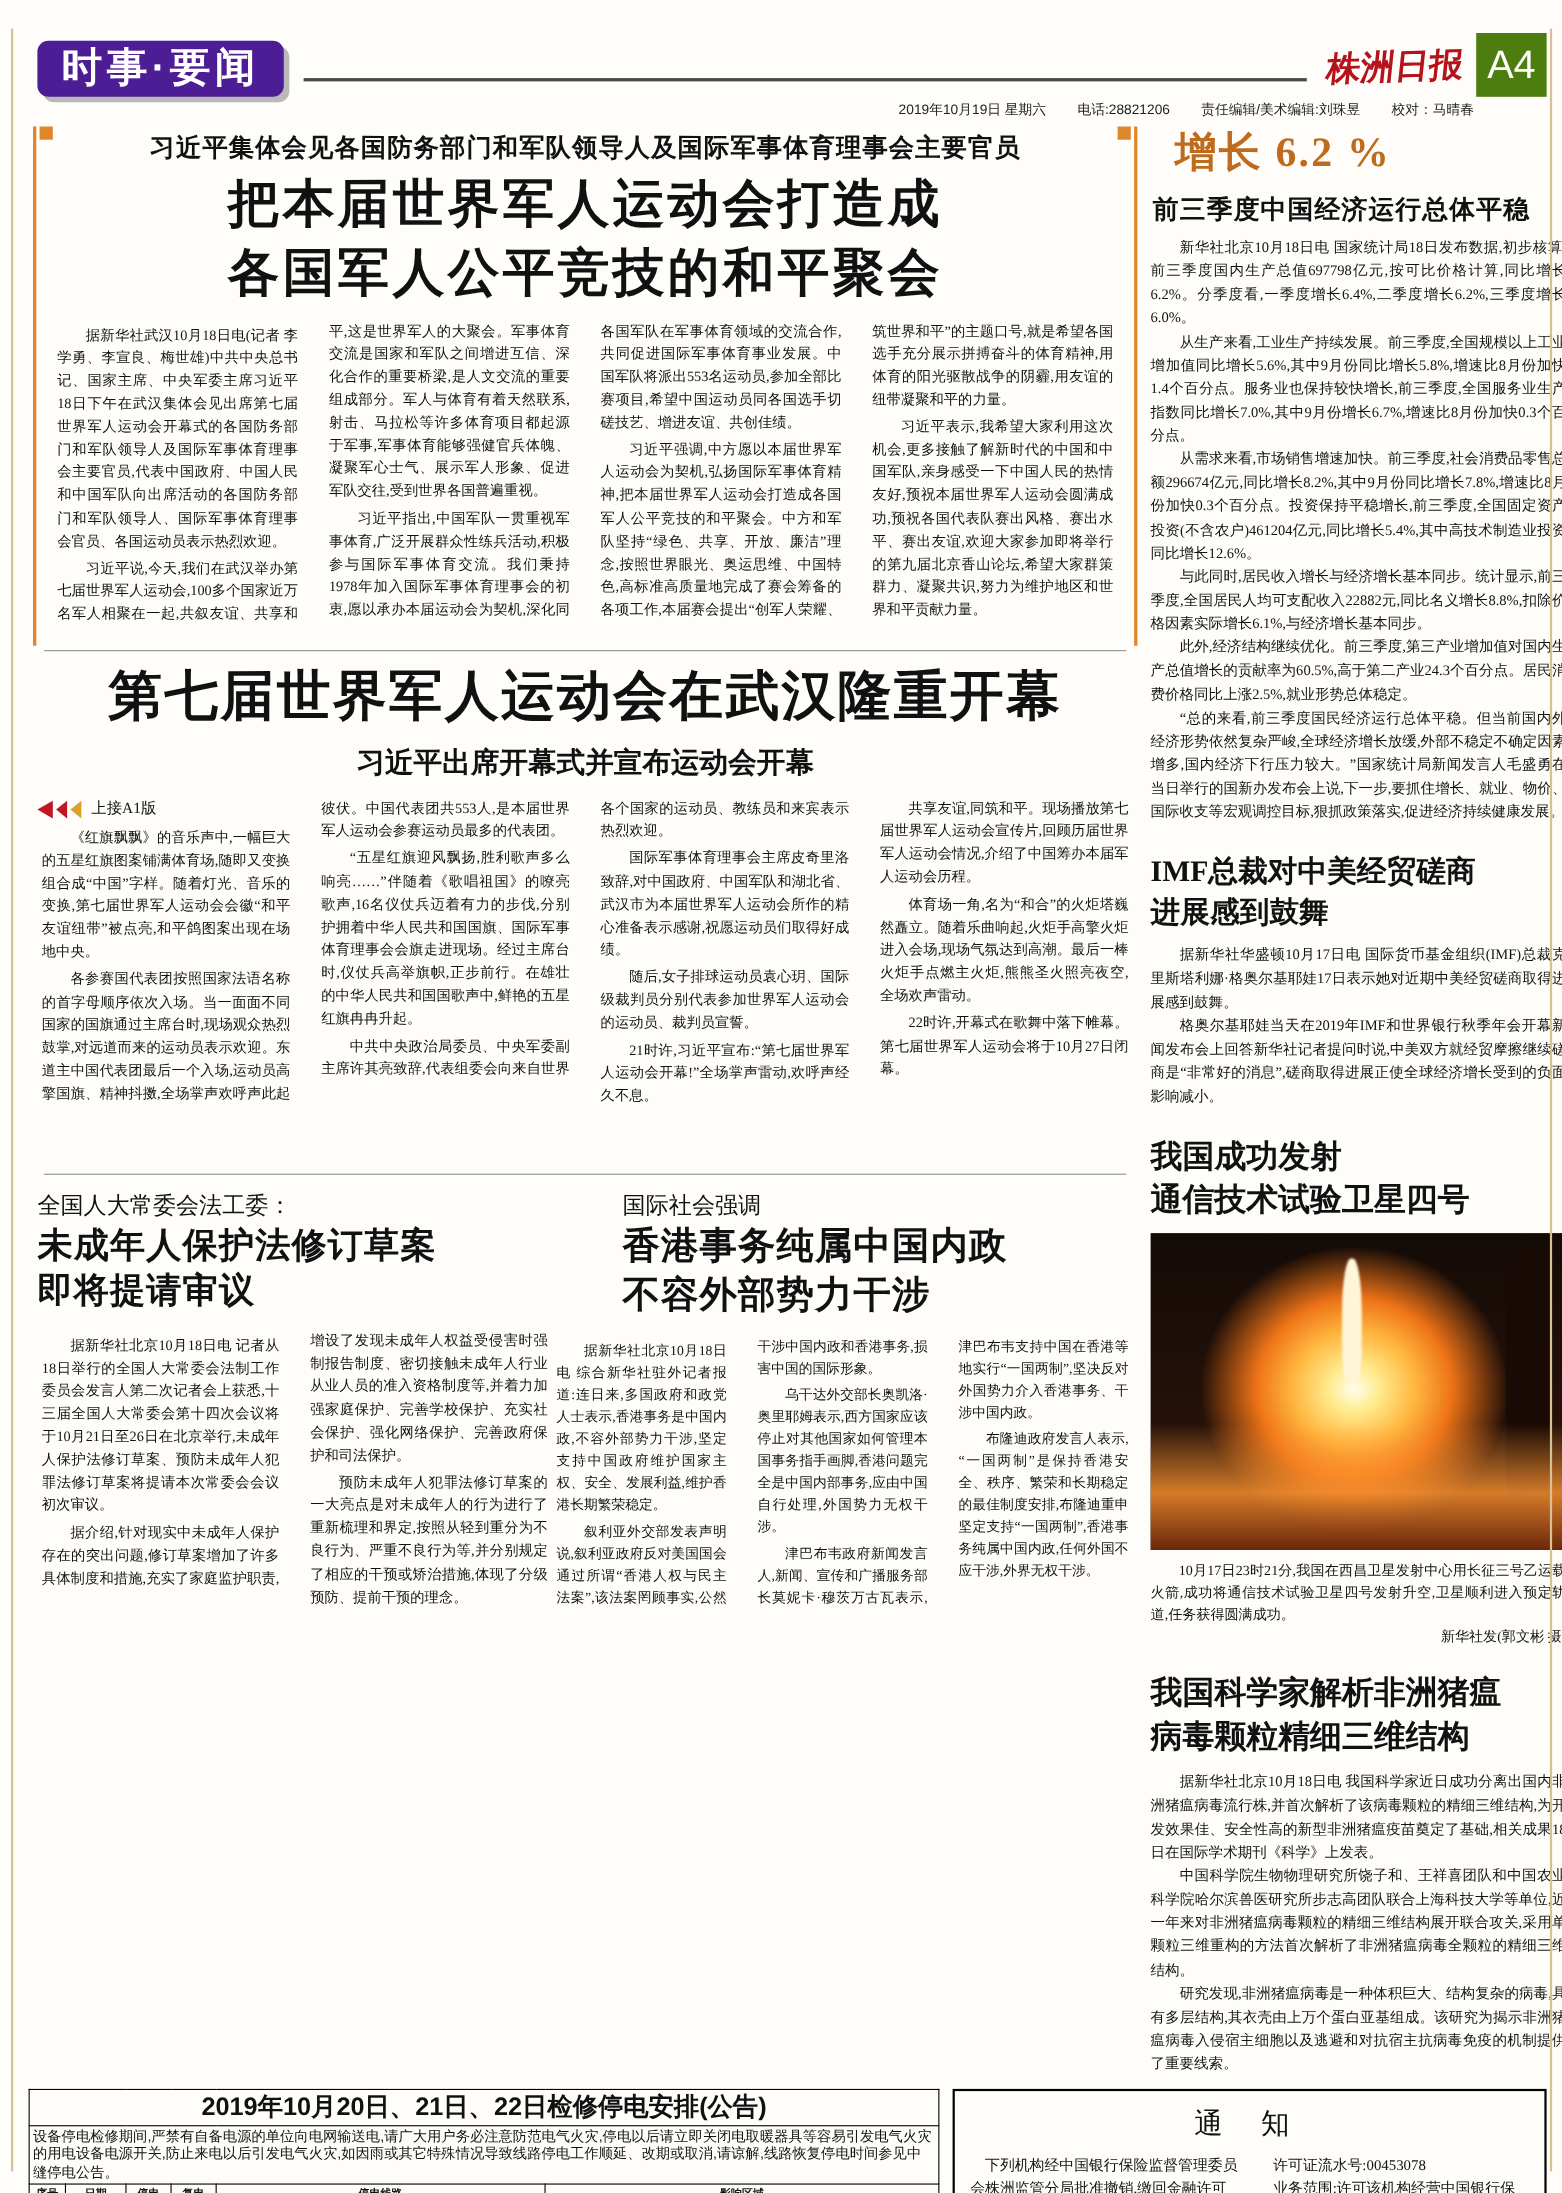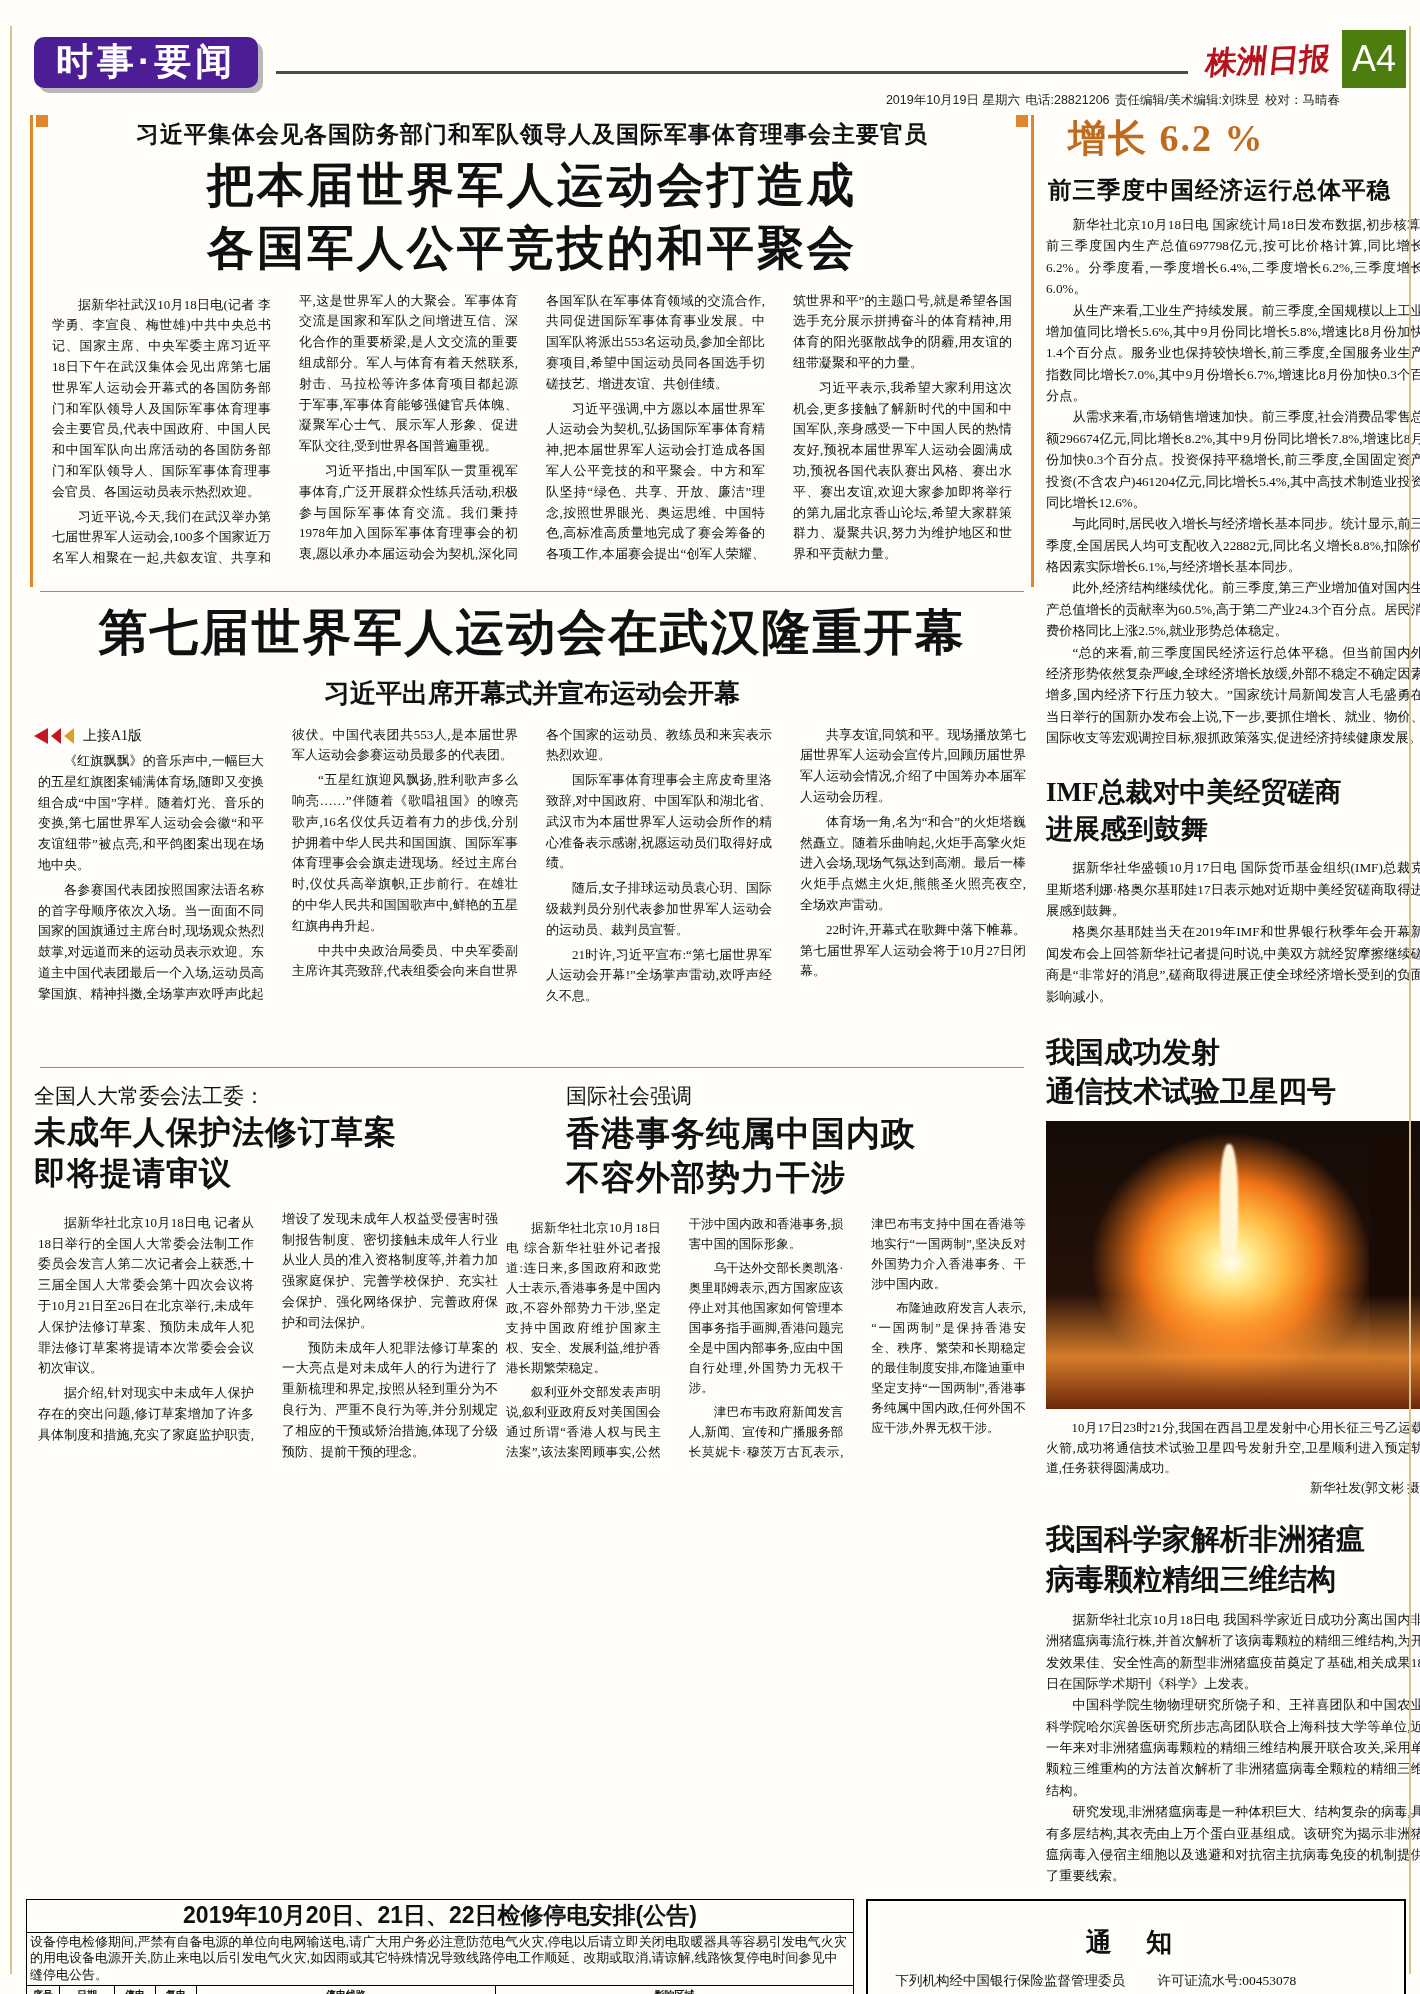--- a/index.html
+++ b/index.html
@@ -13,21 +13,21 @@
   .banner{background:#4c1d95;color:#fff;font-family:"Liberation Sans","DejaVu Sans",sans-serif;
           font-weight:bold;font-size:37px;letter-spacing:4px;padding:6px 22px 8px;border-radius:10px;
           box-shadow:5px 5px 0 #b9b9b9;line-height:1;}
   .head-rule{flex:1;height:3px;background:#4a4a4a;margin:0 0 14px 18px;}
   .masthead{font-weight:bold;font-size:31px;color:#b5121c;transform:skewX(-8deg) rotate(-2deg);
             margin:0 12px 6px 18px;white-space:nowrap;}
   .pageno{width:64px;height:58px;background:#4d7c0f;color:#fff;display:flex;align-items:center;justify-content:center;
           font-family:"Liberation Sans","DejaVu Sans",sans-serif;font-size:36px;}
   .dateline{text-align:right;font-size:12.5px;padding:4px 80px 0 0;color:#222;
             font-family:"Liberation Sans","DejaVu Sans",sans-serif;}
-  .dateline span{margin-left:2px;}
+  .dateline span{margin-left:25px;}
 
   
   .main-row{display:flex;gap:16px;padding:4px 14px 0 34px;}
   .left-main{width:996px;flex:none;}
   .right-rail{width:378px;flex:none;}
 
   
   .article1{position:relative;padding:6px 14px 0;}
   .bracket{position:absolute;top:2px;width:16px;height:472px;}
   .bracket .v{position:absolute;top:0;width:3px;height:100%;background:#e0862c;}
@@ -94,21 +94,21 @@
   .t-title{font-size:23px;font-weight:bold;text-align:center;padding:3px;}
   .t-note{font-size:13px;line-height:1.3;}
   table.outage-t th{font-size:10px;text-align:center;padding:2px;}
   .c-no{text-align:center;width:26px;}
   .c-date{text-align:center;width:48px;}
   .c-time{text-align:center;width:34px;}
   .c-line{width:292px;}
 
   .notices{flex:1;display:flex;flex-direction:column;gap:10px;}
   .nbox{border:2px solid #000;padding:8px 14px;font-size:13.5px;line-height:1.55;}
-  .nbox .ntitle{text-align:center;font-weight:bold;font-size:26px;letter-spacing:14px;margin:14px 0 8px;}
+  .nbox .ntitle{text-align:center;font-weight:normal;font-size:26px;letter-spacing:14px;margin:2px 0 8px;}
   .bank-cols{display:flex;gap:16px;}
   .bank-cols>div{flex:1;}
   .nbox p{margin:0;text-indent:2em;text-align:justify;}
   .nbox .flat{text-indent:1em;text-align:left;}
 </style>
 </head>
 <body>
 
 <div class="page">
 

